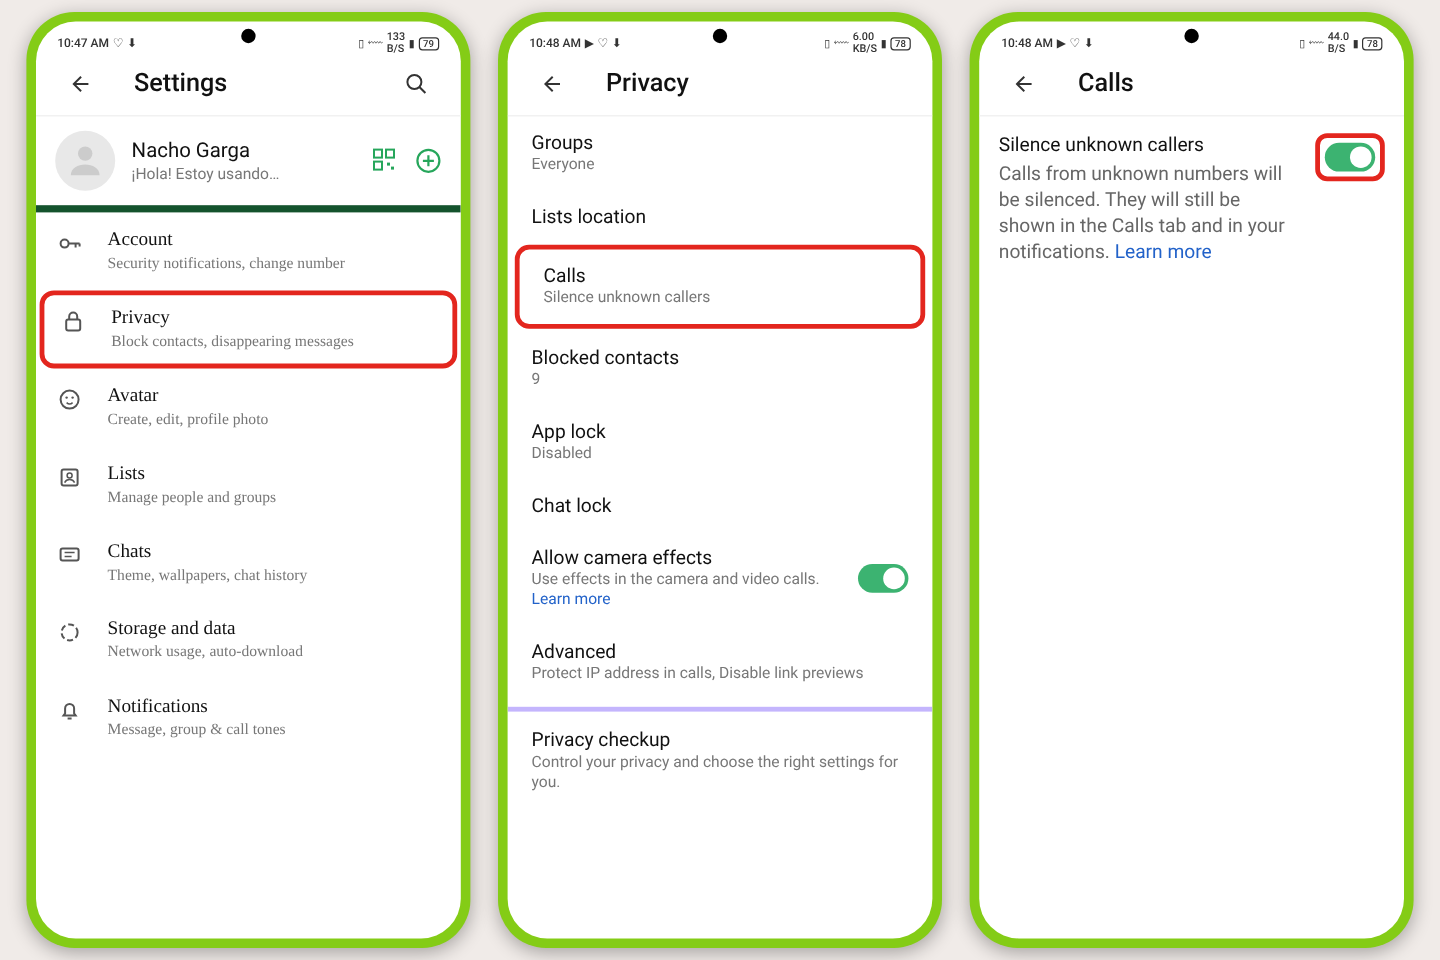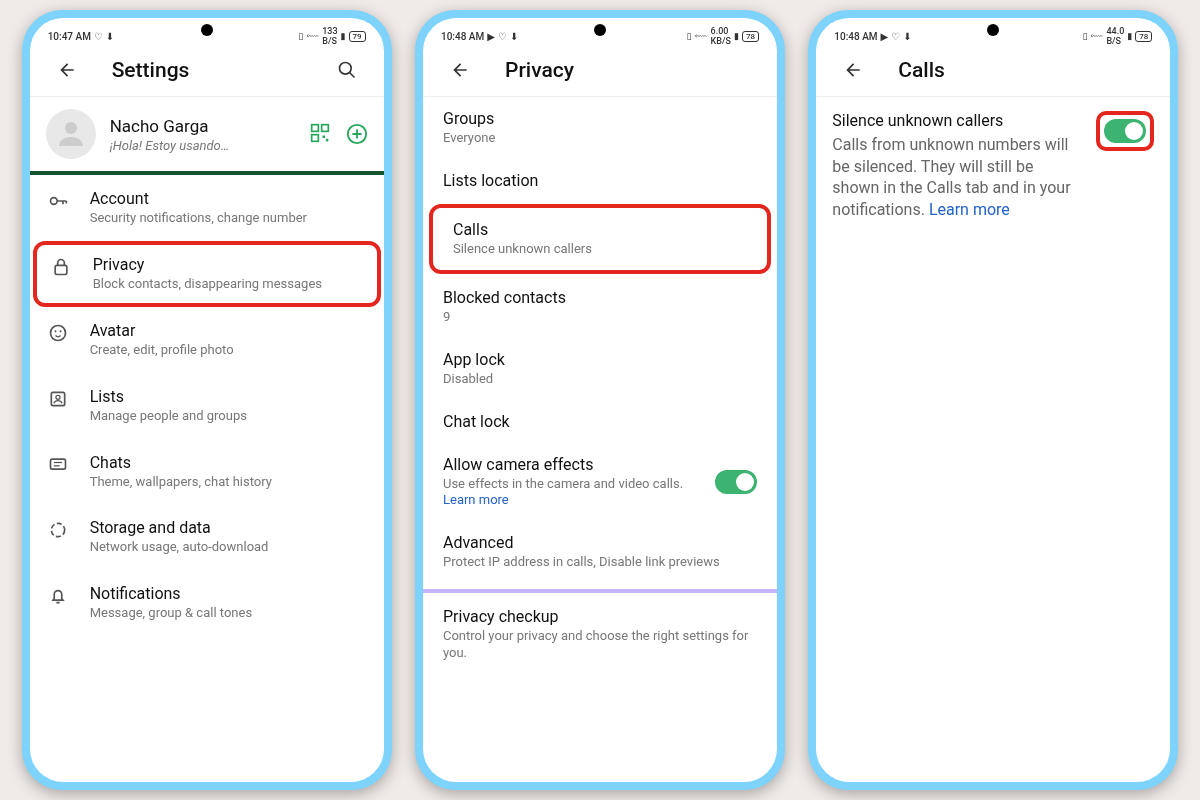--- a/index.html
+++ b/index.html
@@ -9,21 +9,21 @@
     width: 1200px;
     height: 800px;
     display: flex;
     justify-content: space-around;
     align-items: center;
     padding: 10px;
   }
   .phone {
     width: 370px;
     height: 780px;
-    background: #7dd3fc;
+    background: #84cc16;
     border-radius: 40px;
     padding: 8px;
     position: relative;
     box-shadow: 0 4px 15px rgba(0,0,0,0.3);
   }
   .phone-inner {
     width: 100%;
     height: 100%;
     background: #fff;
     border-radius: 33px;
@@ -79,40 +79,41 @@
   .content {
     flex: 1;
     overflow-y: auto;
     padding: 0;
   }
   .profile-row {
     display: flex;
     align-items: center;
     padding: 12px 16px;
     gap: 14px;
-    border-bottom: 4px solid #14532d;
+    border-bottom: 6px solid #14532d;
   }
   .avatar-img {
     width: 50px;
     height: 50px;
     border-radius: 50%;
     background: #e8e8e8;
     display: flex;
     align-items: center;
     justify-content: center;
   }
   .profile-text { flex: 1; }
   .profile-name { font-size: 17px; color: #111; }
-  .profile-status { font-size: 13px; color: #777; margin-top: 2px; font-style: italic; }
+  .profile-status { font-size: 13px; color: #777; margin-top: 2px; }
   .qr-icon, .add-icon { width: 22px; height: 22px; }
   .list-item {
     display: flex;
     padding: 14px 16px;
     gap: 20px;
     cursor: pointer;
+    font-family: Liberation Serif, serif;
   }
   .list-icon {
     width: 24px;
     display: flex;
     justify-content: center;
     padding-top: 2px;
     color: #555;
   }
   .list-text { flex:1; }
   .item-title { font-size: 16px; color: #111; }

